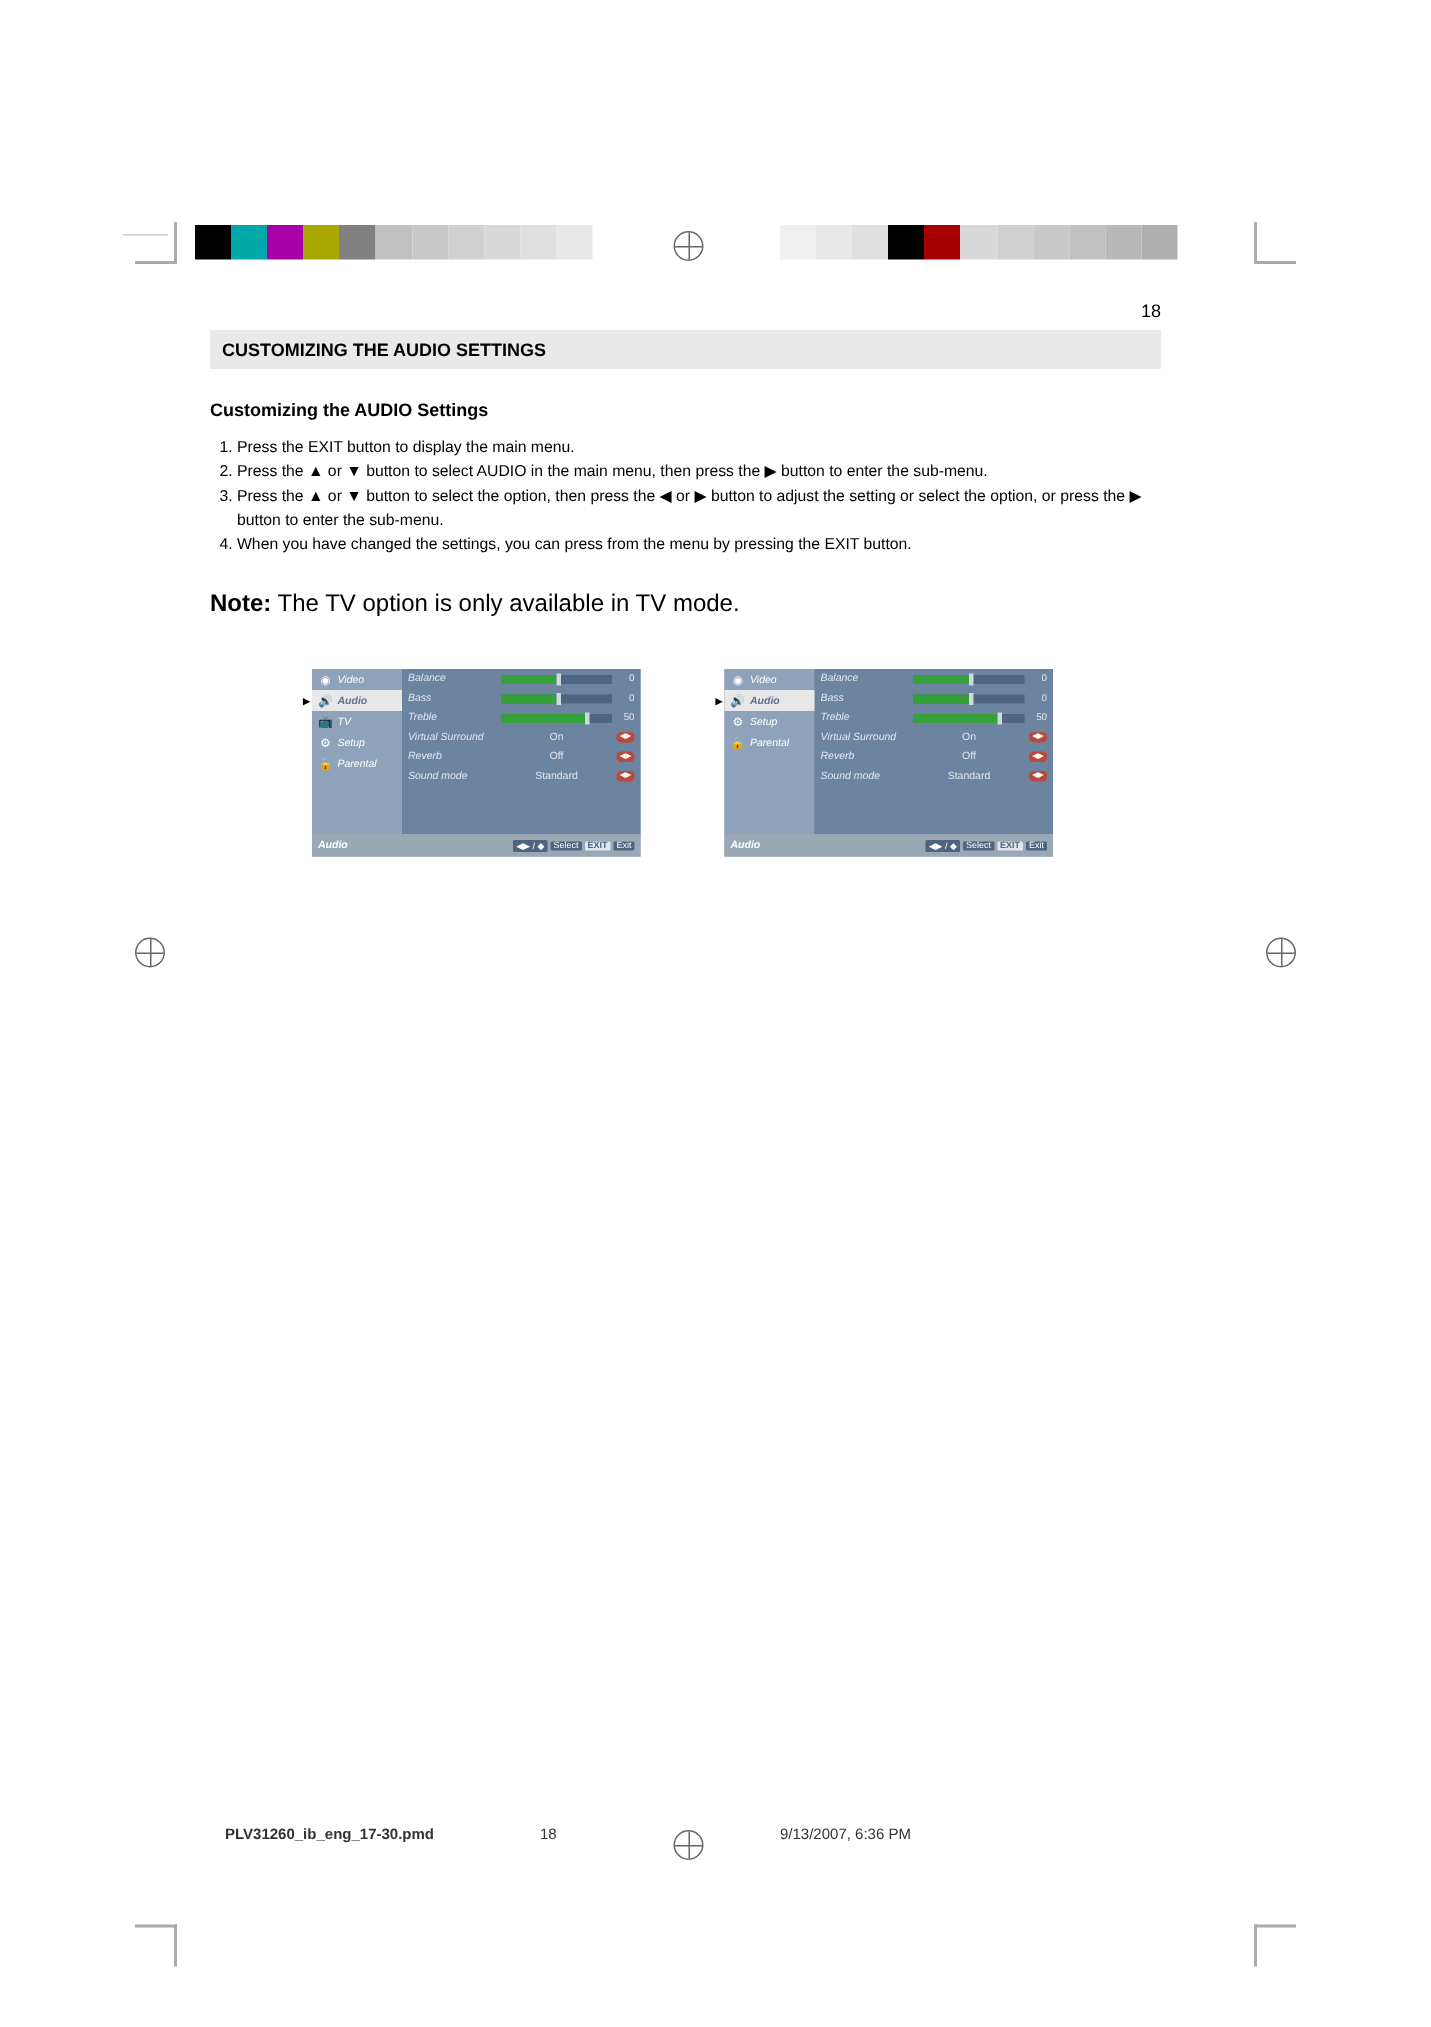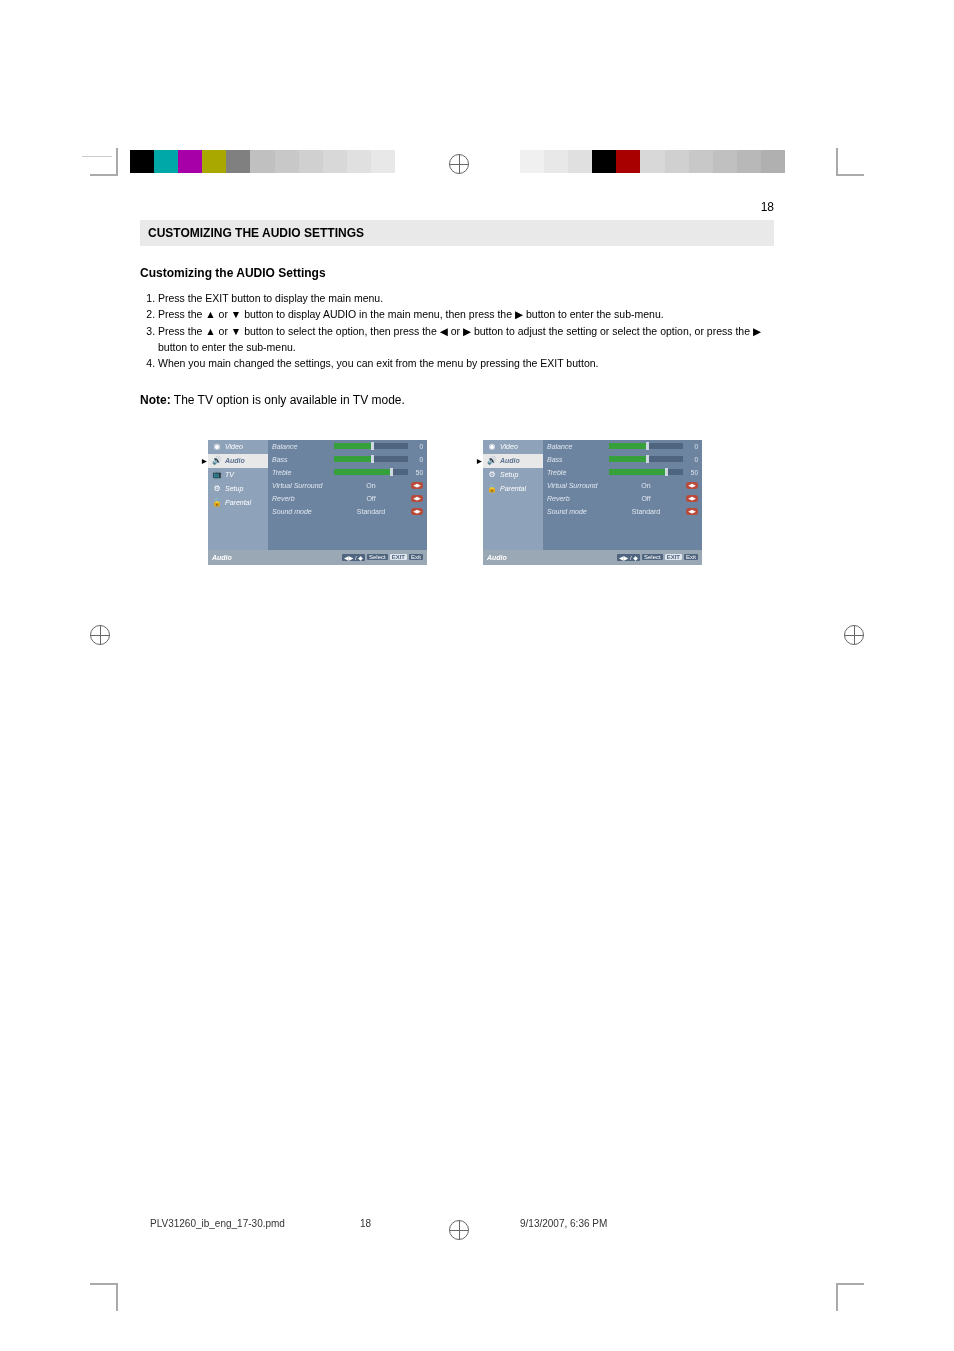--- a/index.html
+++ b/index.html
@@ -74,21 +74,21 @@
     font-size: 12px;
     margin-bottom: 10px;
   }
   ol.steps {
     font-size: 10.5px;
     line-height: 1.55;
     padding-left: 18px;
     margin: 0 0 20px 0;
   }
   .note {
-    font-size: 12px;
+    font-size: 16px;
     line-height: 1.55;
   }
   .note-label { font-weight: bold; }
 
   .osd-row {
     display: flex;
     gap: 56px;
     margin-top: 30px;
     justify-content: flex-start;
     padding-left: 68px;
@@ -213,21 +213,21 @@
 
   .print-footer {
     position: absolute;
     top: 1218px;
     left: 150px;
     width: 634px;
     font-size: 10px;
     color: #333;
     display: flex;
   }
-  .print-footer .c1 { width: 210px; }
+  .print-footer .c1 { width: 210px; font-weight: bold; }
   .print-footer .c2 { width: 160px; }
   .print-footer .c3 { }
 </style>
 </head>
 <body>
 
 <div class="page">
 
   <div class="reg-bar left" id="regL">
       <div class="swatch" style="background: rgb(0, 0, 0);"></div>
@@ -263,23 +263,23 @@
   <div class="reg-mark mid-left"></div>
   <div class="reg-mark mid-right"></div>
   <div class="reg-mark bottom"></div>
 
   <div class="content">
     <div class="page-num-top">18</div>
     <div class="title-bar">CUSTOMIZING THE AUDIO SETTINGS</div>
     <div class="heading">Customizing the AUDIO Settings</div>
     <ol class="steps">
       <li>Press the EXIT button to display the main menu.</li>
-      <li>Press the ▲ or ▼ button to display AUDIO in the main menu, then press the ▶ button to enter the sub-menu.</li>
+      <li>Press the ▲ or ▼ button to select AUDIO in the main menu, then press the ▶ button to enter the sub-menu.</li>
       <li>Press the ▲ or ▼ button to select the option, then press the ◀ or ▶ button to adjust the setting or select the option, or press the ▶ button to enter the sub-menu.</li>
-      <li>When you main changed the settings, you can exit from the menu by pressing the EXIT button.</li>
+      <li>When you have changed the settings, you can press from the menu by pressing the EXIT button.</li>
     </ol>
     <div class="note">
       <span class="note-label">Note:</span>
       <span>The TV option is only available in TV mode.</span>
     </div>
 
     <div class="osd-row">
 
       <div class="osd">
         <div class="osd-body">

